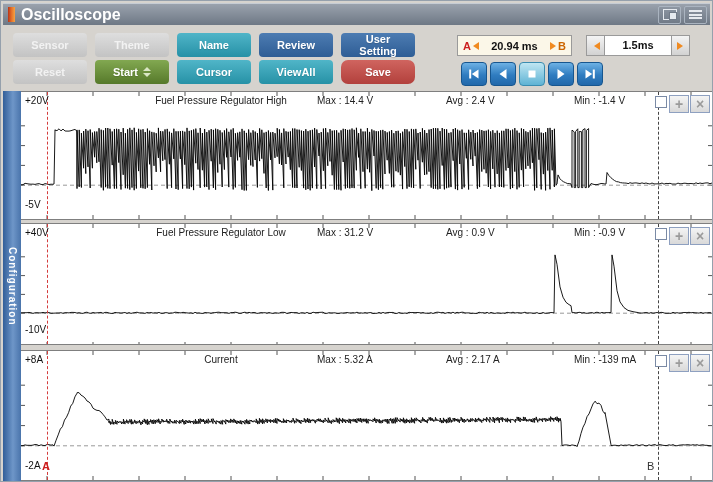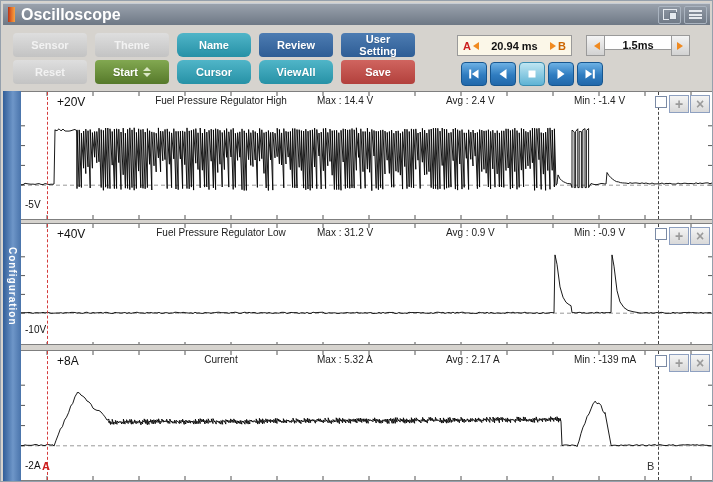--- a/index.html
+++ b/index.html
@@ -23,42 +23,42 @@
     background:#e6eaef;border:1px solid #717b88;}
   .ic-rows{width:13px;height:11px;display:flex;flex-direction:column;justify-content:space-between;padding:1px 0;}
   .ic-rows span{display:block;height:2px;background:#e6eaef;}
   
   .btn-grid{position:absolute;top:32px;left:12px;display:grid;
     grid-template-columns:repeat(5,74px);grid-auto-rows:24px;gap:3px 8px;}
   .tbar-btn{border:0;border-radius:4px;font-size:11px;font-weight:bold;color:#fff;
     font-family:"Liberation Sans",sans-serif;display:flex;align-items:center;justify-content:center;gap:5px;
     text-shadow:0 1px 1px rgba(0,0,0,0.15);}
   .b-disabled{background:linear-gradient(#dedede,#c3c3c3);color:#f2f2f2;text-shadow:none;}
-  .b-teal{background:linear-gradient(#50b5c8,#2691a6);border-radius:6px;}
+  .b-teal{background:linear-gradient(#50b5c8,#2691a6);}
   .b-blue{background:linear-gradient(#4d7cb2,#2e5d95);}
   .b-green{background:linear-gradient(#82a851,#56792a);text-align:center;}
-  .b-red{background:linear-gradient(#d0645f,#b2403c);}
+  .b-red{background:linear-gradient(#d0645f,#b2403c);border-radius:7px;}
   .spin-arrows{display:flex;flex-direction:column;gap:2px;}
   .spin-arrows i{display:block;width:0;height:0;border-left:4px solid transparent;border-right:4px solid transparent;}
   .arr-up{border-bottom:4px solid #d9e6c4;}
   .arr-dn{border-top:4px solid #d9e6c4;}
   
   .ab-display{position:absolute;left:456px;top:34px;width:115px;height:21px;background:#fbf7e8;
     border:1px solid #9a9a9a;display:flex;align-items:center;padding:0 5px;font-size:11px;font-weight:bold;}
   .ab-a{color:#cc2020;}
   .ab-b{color:#cc6600;}
   .ab-val{flex:1;text-align:center;color:#111;}
   .tri-l{width:0;height:0;border-top:4px solid transparent;border-bottom:4px solid transparent;
     border-right:6px solid #f08a20;margin-left:2px;}
   .tri-r{width:0;height:0;border-top:4px solid transparent;border-bottom:4px solid transparent;
     border-left:6px solid #f08a20;margin-right:2px;}
   .timebase{position:absolute;left:585px;top:34px;height:21px;display:flex;}
   .tb-arrow{width:19px;height:21px;border:1px solid #9a9a9a;background:linear-gradient(#f4f4f4,#d2d2d2);
     display:flex;align-items:center;justify-content:center;}
-  .tb-field{width:66px;height:15px;border:1px solid #9a9a9a;border-left:none;border-right:none;
+  .tb-field{width:66px;height:21px;border:1px solid #9a9a9a;border-left:none;border-right:none;
     background:#fff;font-size:11px;font-weight:bold;text-align:center;line-height:19px;color:#111;}
   .playback{position:absolute;left:460px;top:61px;display:flex;gap:3px;}
   .pb-btn{width:26px;height:24px;border:1px solid #17568f;border-radius:4px;
     background:linear-gradient(#6db1e4,#2f7cc0 55%,#2268aa);display:flex;align-items:center;justify-content:center;padding:0;}
   .pb-btn.active{background:linear-gradient(#bfe6f2,#5fb3d4);border-color:#3a8cb0;}
   
   .sidebar{position:absolute;left:2px;top:90px;width:18px;height:390px;
     background:linear-gradient(90deg,#315e99,#6e96c8 55%,#4a74ab);
     display:flex;align-items:center;justify-content:center;}
   .sidebar span{color:#fff;font-size:10px;font-weight:bold;writing-mode:vertical-rl;text-orientation:sideways;letter-spacing:1px;}
@@ -66,21 +66,21 @@
     border-top:1px solid #7f7f7f;border-bottom:1px solid #7f7f7f;overflow:hidden;}
   #panel0{top:90px;height:129px;}
   #panel1{top:222px;height:122px;}
   #panel2{top:349px;height:131px;}
   .panel svg.wave{position:absolute;left:0;top:0;}
   .hlabel{position:absolute;top:3px;font-size:10px;color:#222;white-space:nowrap;}
   .h-title{left:124px;width:152px;text-align:center;}
   .h-max{left:296px;}
   .h-avg{left:425px;}
   .h-min{left:553px;}
-  .scale-top{position:absolute;left:4px;top:3px;font-size:12px;color:#111;margin-left:32px;}
+  .scale-top{position:absolute;left:4px;top:3px;font-size:10px;color:#111;}
   .scale-bottom{position:absolute;left:4px;bottom:9px;font-size:10px;color:#111;}
   .chk{position:absolute;right:45px;top:4px;width:12px;height:12px;border:1px solid #7a8aa5;background:#fff;}
   .mini-btn{position:absolute;top:3px;width:20px;height:18px;border:1px solid #8ea0c0;
     background:linear-gradient(#f4f4f4,#d9d9d9);color:#9a9a9a;font-size:14px;font-weight:bold;
     line-height:15px;text-align:center;padding:0;font-family:"Liberation Sans",sans-serif;}
   .btn-plus{right:23px;}
   .btn-x{right:2px;}
   .cursor-a{position:absolute;top:0;bottom:0;left:26px;width:0;border-left:1px dashed #d43c3c;}
   .cursor-b{position:absolute;top:0;bottom:0;left:637px;width:0;border-left:1px dashed #444;}
   .cur-label-a{position:absolute;left:21px;bottom:8px;color:#cc2020;font-size:11px;font-weight:bold;}

